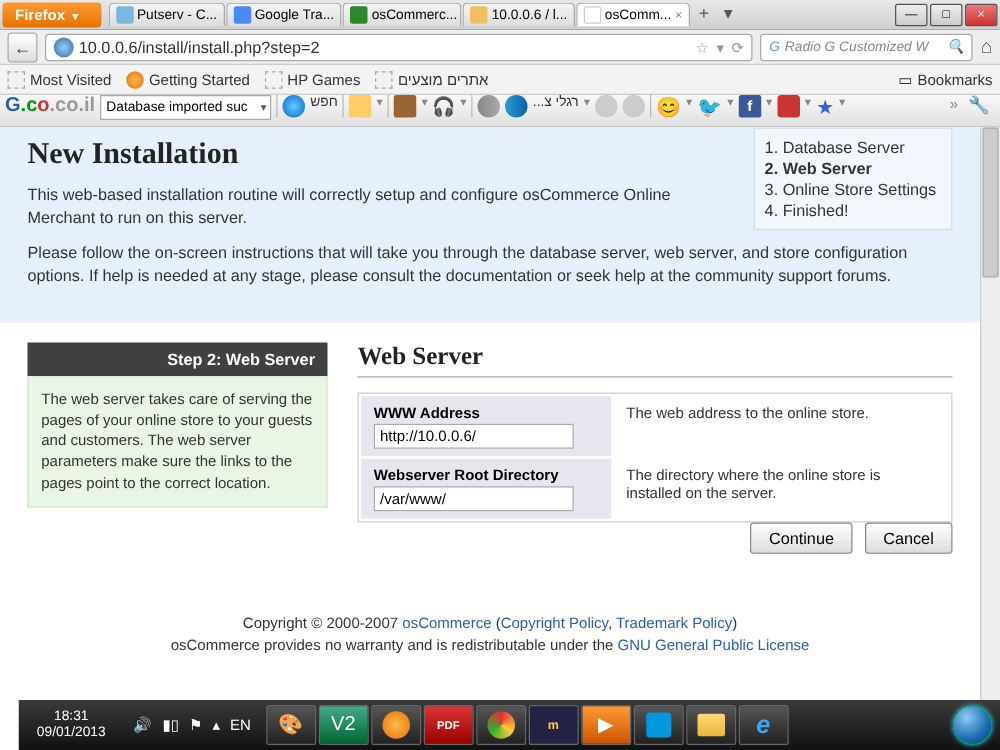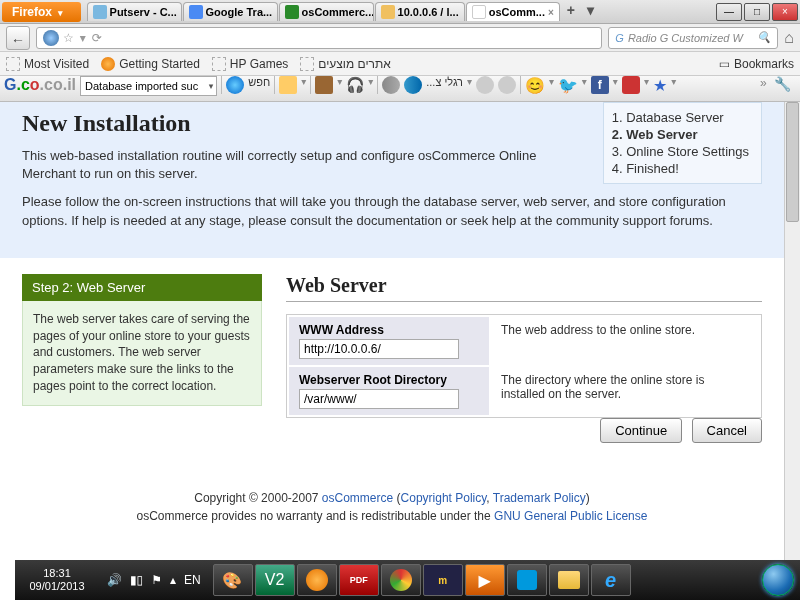--- a/index.html
+++ b/index.html
@@ -2,21 +2,21 @@
 <html><head>
 <meta charset="utf-8">
 <style>
 * { margin: 0; padding: 0; box-sizing: border-box; }
 body { font-family: "Segoe UI", Tahoma, sans-serif; font-size: 12px; background: #fff; width: 800px; height: 600px; overflow: hidden; position: relative; }
 
 
 .browser-top { background: linear-gradient(#e8e8e8, #d0d0d0); height: 24px; display: flex; align-items: center; border-bottom: 1px solid #aaa; }
 .firefox-btn { background: linear-gradient(#ff9933, #e67300); color: #fff; font-weight: bold; padding: 3px 18px 3px 10px; border-radius: 3px; margin-left: 2px; font-size: 12px; position: relative; }
 .firefox-btn::after { content: "▾"; font-size: 9px; margin-left: 6px; }
-.tabs { display: flex; margin-left: 6px; flex: 1; font-weight: bold; }
+.tabs { display: flex; margin-left: 6px; flex: 1; }
 .tab { background: linear-gradient(#f5f5f5, #ddd); border: 1px solid #aaa; border-bottom: none; border-radius: 4px 4px 0 0; padding: 2px 5px; margin-right: 1px; font-size: 11px; display: flex; align-items: center; gap: 3px; max-width: 95px; min-width: 85px; overflow: hidden; white-space: nowrap; }
 .tab.active { background: #fff; }
 .tab-ico { width: 14px; height: 14px; display: inline-block; border-radius: 2px; flex-shrink: 0; }
 .newtab { color: #555; padding: 0 6px; font-size: 14px; }
 .winctrl { display: flex; gap: 2px; margin-right: 2px; }
 .winbtn { width: 26px; height: 18px; border: 1px solid #555; background: linear-gradient(#eee,#ccc); font-size: 10px; text-align: center; line-height: 16px; border-radius: 2px; }
 .winbtn.close { background: linear-gradient(#e77,#c33); color: #fff; }
 
 .addr-bar { height: 28px; display: flex; align-items: center; padding: 2px 6px; gap: 6px; background: #eee; border-bottom: 1px solid #ccc; }
 .nav-back { width: 24px; height: 24px; border: 1px solid #aaa; border-radius: 3px; background: linear-gradient(#fff,#ddd); text-align: center; line-height: 22px; font-size: 14px; color: #444; }
@@ -49,21 +49,21 @@
 .intro-box { background: #e6effc; padding: 8px 22px 18px 22px; position: relative; }
 .intro-box h1 { font-family: Liberation Serif, serif; font-size: 24px; color: #222; margin-bottom: 10px; }
 .intro-box p { font-size: 13px; color: #333; line-height: 1.4; margin-bottom: 10px; max-width: 760px; }
 .steps-box { position: absolute; top: 0; right: 22px; background: #f3f7fd; border: 1px solid #cde; padding: 6px 12px 6px 8px; font-size: 13px; }
 .steps-box ol { list-style-position: inside; }
 .steps-box li { padding: 1px 0; color: #333; }
 .steps-box li.current { font-weight: bold; }
 
 .main-row { display: flex; padding: 16px 22px; gap: 24px; align-items: flex-start; }
 .side-panel { width: 240px; }
-.side-head { background: #4d7c0f; color: #fff; font-weight: normal; padding: 6px 10px; font-size: 13px; }
+.side-head { background: #404040; color: #fff; font-weight: bold; padding: 6px 10px; font-size: 13px; text-align: right; }
 .side-body { background: #eaf6e5; border: 1px solid #cde3c3; border-top: none; padding: 10px; font-size: 12px; color: #333; line-height: 1.4; }
 .main-panel { flex: 1; }
 .main-panel h2 { font-family: Georgia, serif; font-size: 20px; color: #222; border-bottom: 1px solid #aaa; padding-bottom: 4px; margin-bottom: 12px; }
 .form-tbl { width: 100%; border: 1px solid #ccc; }
 .form-tbl td { padding: 6px 10px; font-size: 12px; vertical-align: top; }
 .fld-cell { background: #e6e6ef; width: 200px; }
 .fld-cell label { font-weight: bold; display: block; margin-bottom: 2px; }
 .fld-cell input { width: 160px; border: 1px solid #aaa; padding: 2px 4px; font-size: 12px; background: #fff; }
 .desc-cell { color: #333; }
 .btn-row { text-align: right; }
@@ -115,20 +115,21 @@
     <div class="winbtn">—</div>
     <div class="winbtn">□</div>
     <div class="winbtn close">×</div>
   </div>
 </div>
 
 <div class="addr-bar">
   <div class="nav-back">←</div>
   <div class="url-field">
     <span class="globe"></span>
+    <span class="url-text">10.0.0.6/install/install.php?step=2</span>
     <span class="url-icons">
         <span>☆</span> 
         <span>▾</span> 
         <span>⟳</span>
       </span>
   </div>
   <div class="search-box">
     <span style="margin-right:4px;color:#69c">G</span>
     <span>Radio G Customized W</span>
     <span style="margin-left:auto;color:#666">🔍</span>

